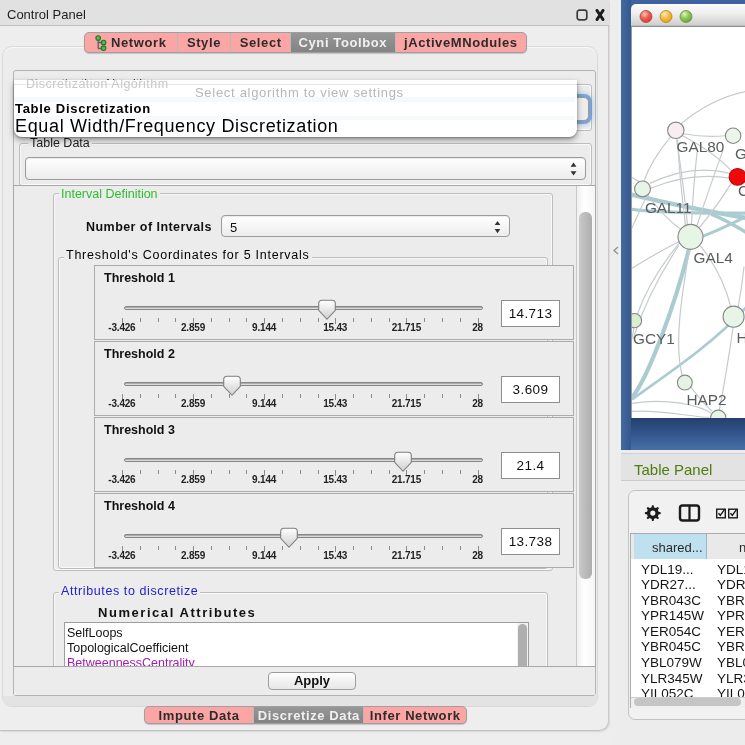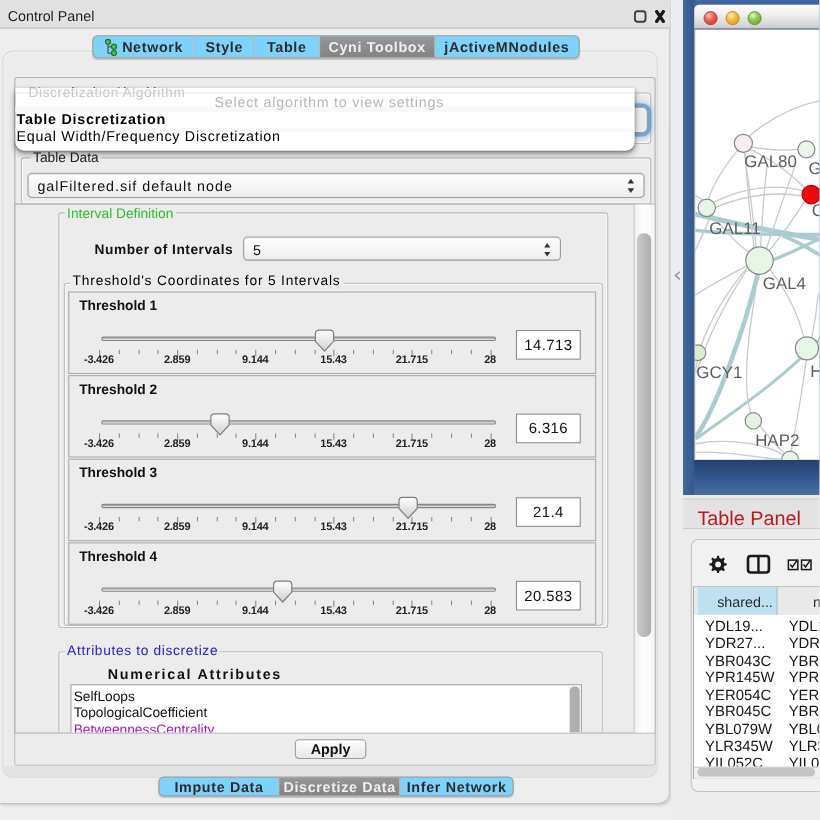--- a/index.html
+++ b/index.html
@@ -10,40 +10,40 @@
 
 
 #cpwin { left:0; top:0; width:609px; height:731px; background:#eeeeee;
   border-right:1px solid #c9c9c9; border-bottom:1px solid #c2c2c2;
   border-radius:0 0 10px 0; box-shadow:1px 1px 2px rgba(0,0,0,0.10); }
 #cptitle { left:0; top:0; width:609px; height:26px; background:#e1e1e1;
   border-bottom:1px solid #bdbdbd; border-radius:0; }
 #cptitle .t { position:absolute; left:7px; top:7px; font-size:13px; color:#1e1e1e; }
 
 
-.tabstrip { background:#7dd3fc; border:1px solid #9f9f9f; border-radius:5px;
+.tabstrip { background:#fca5a5; border:1px solid #9f9f9f; border-radius:5px;
   display:flex; overflow:hidden; box-shadow:0 1px 1px rgba(0,0,0,0.18); }
 .tabstrip .seg { font-size:13px; font-weight:bold; color:#2c2c2c; letter-spacing:0.6px; display:flex;
   align-items:center; justify-content:center; border-right:1px solid #b9b9b9; }
 .tabstrip .seg:last-child { border-right:none; }
 .tabstrip .sel { background:linear-gradient(#979797,#838383); color:#f0f0f0; }
 
 
 .grp { border:1px solid #bdbdbd; border-radius:3px;
   box-shadow:inset 0 0 0 1px rgba(255,255,255,0.7); }
 .grptitle { position:absolute; background:#ececec; padding:0 2px; font-size:12.5px; }
 
 
 .combo { background:linear-gradient(#ffffff,#f2f2f2 70%,#ededed); border:1px solid #9b9b9b;
   border-radius:4px; box-shadow:inset 0 1px 1px rgba(0,0,0,0.08); }
 .combo .v { position:absolute; left:8px; top:3.5px; font-size:13px; color:#111; letter-spacing:0.5px; }
 .stepper { position:absolute; width:7px; height:14px; }
 
 
-.thpanel { border:1px solid #ababab; background:#ececec; }
+.thpanel { border:1px solid #ababab; background:#ececec;margin-left:32px; }
 .thtitle { position:absolute; left:9px; top:5px; font-size:12.5px; font-weight:bold; color:#111; }
 .valbox { position:absolute; background:#fff; border:1px solid #8e8e8e;
   font-size:13.5px; letter-spacing:0.4px; color:#111; text-align:center; }
 .groove { position:absolute; height:4px; background:linear-gradient(#8f8f8f,#cfcfcf 55%,#e9e9e9);
   border:1px solid #868686; border-radius:3px; }
 .tick { position:absolute; width:1px; background:#8a8a8a; }
 .slab { position:absolute; font-size:10px; font-weight:bold; color:#222; transform:translateX(-50%); letter-spacing:-0.2px; }
 
 
 .vsb-track { position:absolute; background:linear-gradient(90deg,#efefef,#ffffff 40%,#f5f5f5); border-left:1px solid #c9c9c9; }
@@ -69,36 +69,35 @@
   </svg>
 
   <div class="tabstrip abs" style="left:84px; top:32px; width:443px; height:21px;">
     <div class="seg" style="width:93px;"><svg width="12" height="16" viewBox="0 0 12 16" style="margin-right:4px;">
           <path d="M3.2 4 L3.2 13.5 M3.2 7.5 L7 7.5 M3.2 13.5 L7 13.5" stroke="#5c5c68" stroke-width="1.3" fill="none"></path>
           <circle cx="3.2" cy="3" r="2.3" fill="#57b657" stroke="#1f7a1f" stroke-width="1.1"></circle>
           <circle cx="8.6" cy="7.5" r="2.3" fill="#57b657" stroke="#1f7a1f" stroke-width="1.1"></circle>
           <circle cx="8.6" cy="13.2" r="2.3" fill="#57b657" stroke="#1f7a1f" stroke-width="1.1"></circle>
         </svg>Network</div>
     <div class="seg" style="width:54px;">Style</div>
-    <div class="seg" style="width:60px;">Table</div>
+    <div class="seg" style="width:60px;">Select</div>
     <div class="seg sel" style="width:105px;">Cyni Toolbox</div>
     <div class="seg" style="width:131px;">jActiveMNodules</div>
   </div>
 
   <div class="abs" style="left:13px; top:70px; width:583px; height:626px; border:1px solid #b2b2b2; border-radius:3px; background:#ececec;"></div>
 
   <div class="grp abs" style="left:19px; top:84px; width:573px; height:47px;"></div>
   <div class="grptitle" style="left:24px; top:77px; color:#333;">Discretization Algorithm</div>
 
   <div class="abs" style="left:560px; top:97px; width:29px; height:24px; border-radius:5px; background:#ededed; border:1px solid #9b9b9b; box-shadow:0 0 0 3px rgba(98,150,210,0.75), 0 0 5px 3px rgba(98,150,210,0.5);"></div>
 
   <div class="grp abs" style="left:19px; top:143px; width:573px; height:43px;"></div>
   <div class="grptitle" style="left:28px; top:136px; color:#222;">Table Data</div>
   <div class="combo abs" style="left:25px; top:157px; width:561px; height:23px;">
-    <span class="v" style="letter-spacing:0.9px;">galFiltered.sif default node</span>
     <svg class="stepper" style="right:8px; top:4px;" width="8" height="15" viewBox="0 0 8 15">
       <path d="M4 0 L7.4 5 L0.6 5 Z" fill="#333"></path>
         <path d="M4 15 L7.4 10 L0.6 10 Z" fill="#333"></path>
     </svg>
   </div>
 
   <div class="abs" style="left:13px; top:185px; width:583px; height:482px; border:1px solid #a8a8a8; background:#ececec; overflow:hidden;" id="scrollpane">
 <div class="grp" style="position:absolute; left:39px; top:7px; width:500px; height:378px;"></div>
 <div class="grptitle" style="left:45px; top:1px; color:#2dbe2d;">Interval Definition</div>
 <div style="position:absolute; left:72px; top:34px; font-size:12.5px; font-weight:bold; color:#111; letter-spacing:0.45px;">Number of Intervals</div>
@@ -184,21 +183,21 @@
 <div class="slab" style="left:382.5px; top:56px;">28</div>
 <svg style="position:absolute; left:127px; top:33px;" width="20" height="22" viewBox="0 0 20 22">
 <defs>
             <linearGradient id="thg155" x1="0" y1="0" x2="0" y2="1">
               <stop offset="0" stop-color="#ffffff"></stop>
               <stop offset="1" stop-color="#cfcfcf"></stop>
             </linearGradient>
           </defs>
 <path d="M5 1.2 L15 1.2 Q18.3 1.2 18.3 4.5 L18.3 11.3 L10 20.3 L1.7 11.3 L1.7 4.5 Q1.7 1.2 5 1.2 Z" fill="url(#thg155)" stroke="#7e7e7e" stroke-width="1.1"></path>
         </svg>
-<div class="valbox" style="left:406px; top:34px; width:59px; height:27px; line-height:25px;">6.316</div>
+<div class="valbox" style="left:406px; top:34px; width:59px; height:27px; line-height:25px;">3.609</div>
 </div>
 <div class="thpanel" style="position:absolute; left:48px; top:231px; width:480px; height:75px;">
 <div class="thtitle">Threshold 3</div>
 <div class="groove" style="left:29px; top:40px; width:359px;"></div>
 <div class="tick" style="left:26.9px; top:52px; height:6px;"></div>
         <div class="tick" style="left:44.7px; top:52px; height:4px;"></div>
         <div class="tick" style="left:62.5px; top:52px; height:4px;"></div>
         <div class="tick" style="left:80.2px; top:52px; height:4px;"></div>
         <div class="tick" style="left:98.0px; top:52px; height:6px;"></div>
         <div class="tick" style="left:115.8px; top:52px; height:4px;"></div>
@@ -266,38 +265,38 @@
 <div class="slab" style="left:382.5px; top:56px;">28</div>
 <svg style="position:absolute; left:184px; top:33px;" width="20" height="22" viewBox="0 0 20 22">
 <defs>
             <linearGradient id="thg307" x1="0" y1="0" x2="0" y2="1">
               <stop offset="0" stop-color="#ffffff"></stop>
               <stop offset="1" stop-color="#cfcfcf"></stop>
             </linearGradient>
           </defs>
 <path d="M5 1.2 L15 1.2 Q18.3 1.2 18.3 4.5 L18.3 11.3 L10 20.3 L1.7 11.3 L1.7 4.5 Q1.7 1.2 5 1.2 Z" fill="url(#thg307)" stroke="#7e7e7e" stroke-width="1.1"></path>
         </svg>
-<div class="valbox" style="left:406px; top:34px; width:59px; height:27px; line-height:25px;">20.583</div>
+<div class="valbox" style="left:406px; top:34px; width:59px; height:27px; line-height:25px;">13.738</div>
 </div>
 <div class="grp" style="position:absolute; left:39px; top:406px; width:495px; height:90px;"></div>
 <div class="grptitle" style="left:45px; top:398px; color:#2222cc; letter-spacing:0.6px;">Attributes to discretize</div>
 <div style="position:absolute; left:42px; top:419px; font-size:13px; font-weight:bold; color:#111; letter-spacing:1.55px;padding-left:42px;">Numerical Attributes</div>
 <div style="position:absolute; left:50px; top:436px; width:465px; height:60px; background:#fff; border:1px solid #9e9e9e;"></div>
 <div style="position:absolute; left:53px; top:440px; font-size:12.5px; color:#111;">SelfLoops</div>
 <div style="position:absolute; left:53px; top:455px; font-size:12.5px; color:#111;">TopologicalCoefficient</div>
 <div style="position:absolute; left:53px; top:470px; font-size:12.5px; color:#a21caf;">BetweennessCentrality</div>
 <div style="position:absolute; left:503px; top:437px; width:11px; height:59px; background:#f2f2f2;"></div>
 <div style="position:absolute; left:504px; top:438px; width:9px; height:57px; background:#aeaeae; border-radius:5px;"></div>
   </div>
 
   <div class="vsb-track abs" style="left:576px; top:186px; width:19px; height:480px;"></div>
   <div class="vsb-thumb abs" style="left:579px; top:212px; width:13px; height:367px;"></div>
 
   <div class="abs" style="left:14px; top:667px; width:581px; height:28px; background:#ececec;"></div>
-  <div class="btn abs" style="left:268px; top:672px; width:65px; height:18px; line-height:16px; font-weight:bold;">Apply</div>
+  <div class="btn abs" style="left:268px; top:672px; width:88px; height:18px; line-height:16px; font-weight:bold;">Apply</div>
 
   <div class="tabstrip abs" style="left:144px; top:706px; width:323px; height:18px;">
     <div class="seg" style="width:116px;">Impute Data</div>
     <div class="seg sel" style="width:117px;">Discretize Data</div>
     <div class="seg" style="width:108px;">Infer Network</div>
   </div>
 
   <div class="abs" style="left:610px; top:0; width:11px; height:745px; background:#ededed;"></div>
 
   <svg class="abs" style="left:612px; top:246px;" width="8" height="9" viewBox="0 0 8 9">
@@ -387,21 +386,21 @@
       <text x="13" y="186">GAL11</text>
       <text x="62" y="236">GAL4</text>
       <text x="1" y="318">GCY1</text>
       <text x="105.5" y="317">HA</text>
       <text x="55" y="380">HAP2</text>
     </g>
   </svg>
 
   <div class="abs" style="left:621px; top:450px; width:124px; height:295px; background:#ececec;"></div>
   <div class="abs" style="left:621px; top:453px; width:124px; height:28px; background:#e3e3e3; border-top:1px solid #d0d0d0; border-bottom:1px solid #cccccc;"></div>
-  <div class="abs" style="left:634px; top:461px; font-size:18px; color:#b91c1c;">Table Panel</div>
+  <div class="abs" style="left:634px; top:461px; font-size:15px; color:#4d7c0f;">Table Panel</div>
 
   <div class="abs" style="left:628px; top:490px; width:130px; height:230px; background:#f1f1f1; border:1px solid #c2c2c2; border-radius:7px;"></div>
 
   <svg class="abs" style="left:643px; top:503px;" width="102" height="20" viewBox="0 0 102 20">
     <g fill="#1b1b1b">
       <path id="gear" d="M9 2.2 L10.6 2.2 L11.1 4.4 A5 5 0 0 1 12.9 5.1 L14.8 3.9 L16 5.1 L14.8 7 A5 5 0 0 1 15.5 8.8 L17.7 9.3 L17.7 10.9 L15.5 11.4 A5 5 0 0 1 14.8 13.2 L16 15.1 L14.8 16.3 L12.9 15.1 A5 5 0 0 1 11.1 15.8 L10.6 18 L9 18 L8.5 15.8 A5 5 0 0 1 6.7 15.1 L4.8 16.3 L3.6 15.1 L4.8 13.2 A5 5 0 0 1 4.1 11.4 L1.9 10.9 L1.9 9.3 L4.1 8.8 A5 5 0 0 1 4.8 7 L3.6 5.1 L4.8 3.9 L6.7 5.1 A5 5 0 0 1 8.5 4.4 Z"></path>
       <circle cx="9.8" cy="10.1" r="2.6" fill="#f1f1f1"></circle>
     </g>
     <rect x="37" y="2.5" width="19" height="15" rx="2.5" fill="none" stroke="#1b1b1b" stroke-width="2.4"></rect>
     <line x1="46.5" y1="2.5" x2="46.5" y2="17.5" stroke="#1b1b1b" stroke-width="2.2"></line>
@@ -442,14 +441,14 @@
   <div class="abs" style="left:631px; top:697px; width:114px; height:11px; background:#efefef; border-top:1px solid #cfcfcf;"></div>
   <div class="abs" style="left:634px; top:698px; width:107px; height:8px; background:#c5c5c5; border-radius:4px;"></div>
 
   <div class="abs" style="left:14px; top:80px; width:563px; height:57px; background:#ffffff; border-radius:0 0 8px 8px; box-shadow:0 3px 6px rgba(0,0,0,0.38), 0 1px 2px rgba(0,0,0,0.25);"></div>
   <div class="abs" style="left:14px; top:97px; width:561px; height:5px; background:#f6f9fc;"></div>
   <div class="abs" style="left:14px; top:116px; width:561px; height:4px; background:#f7fafc;"></div>
   <div class="abs" style="left:14px; top:84px; width:563px; height:1px; background:#e6e6e6;"></div>
   <div class="abs" style="left:26px; top:77px; font-size:12.5px; color:#c9c9c9; letter-spacing:0.5px;">Discretization Algorithm</div>
   <div class="abs" style="left:195px; top:85px; font-size:13px; color:#b7b7b7; letter-spacing:0.7px;">Select algorithm to view settings</div>
   <div class="abs" style="left:15px; top:101px; font-size:13px; font-weight:bold; color:#000; letter-spacing:0.7px;">Table Discretization</div>
-  <div class="abs" style="left:15px; top:116px; font-size:13px; color:#000; letter-spacing:0.65px;text-align:right;">Equal Width/Frequency Discretization</div>
+  <div class="abs" style="left:15px; top:116px; font-size:18px; color:#000; letter-spacing:0.65px;text-align:right;">Equal Width/Frequency Discretization</div>
 </div>
 
 </body></html>

